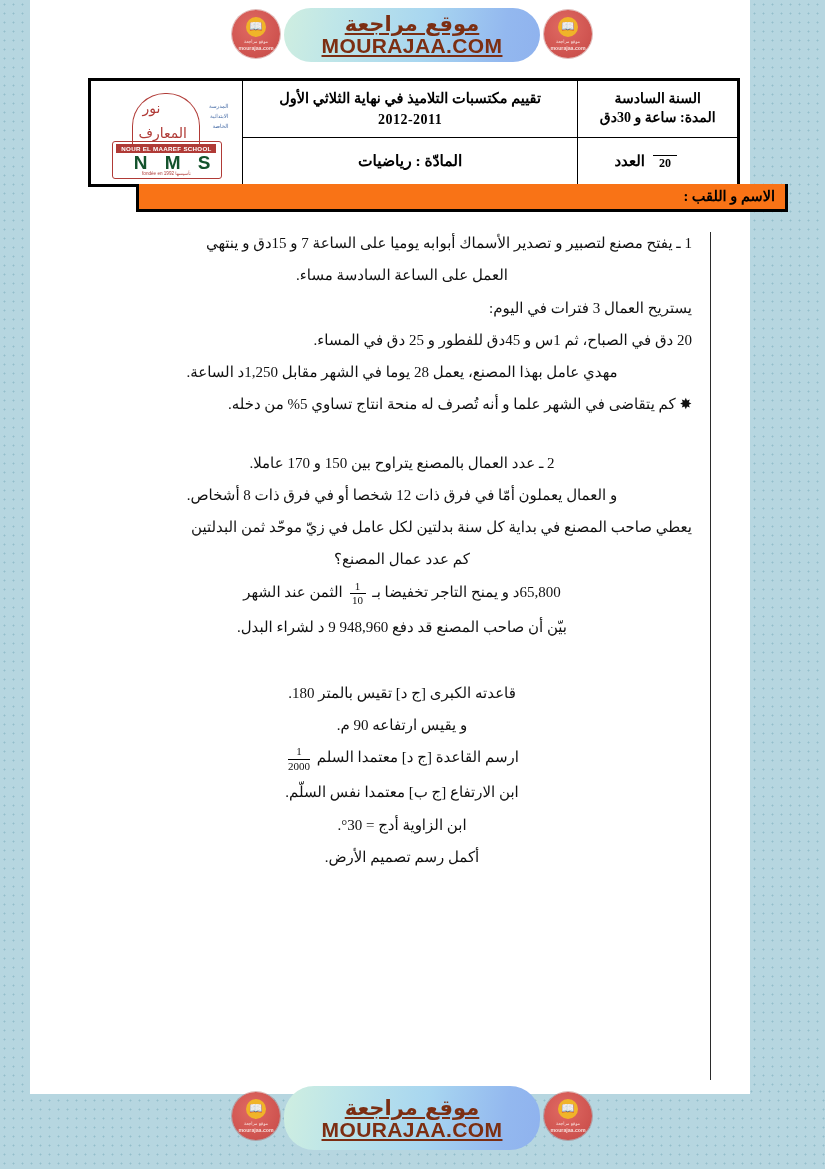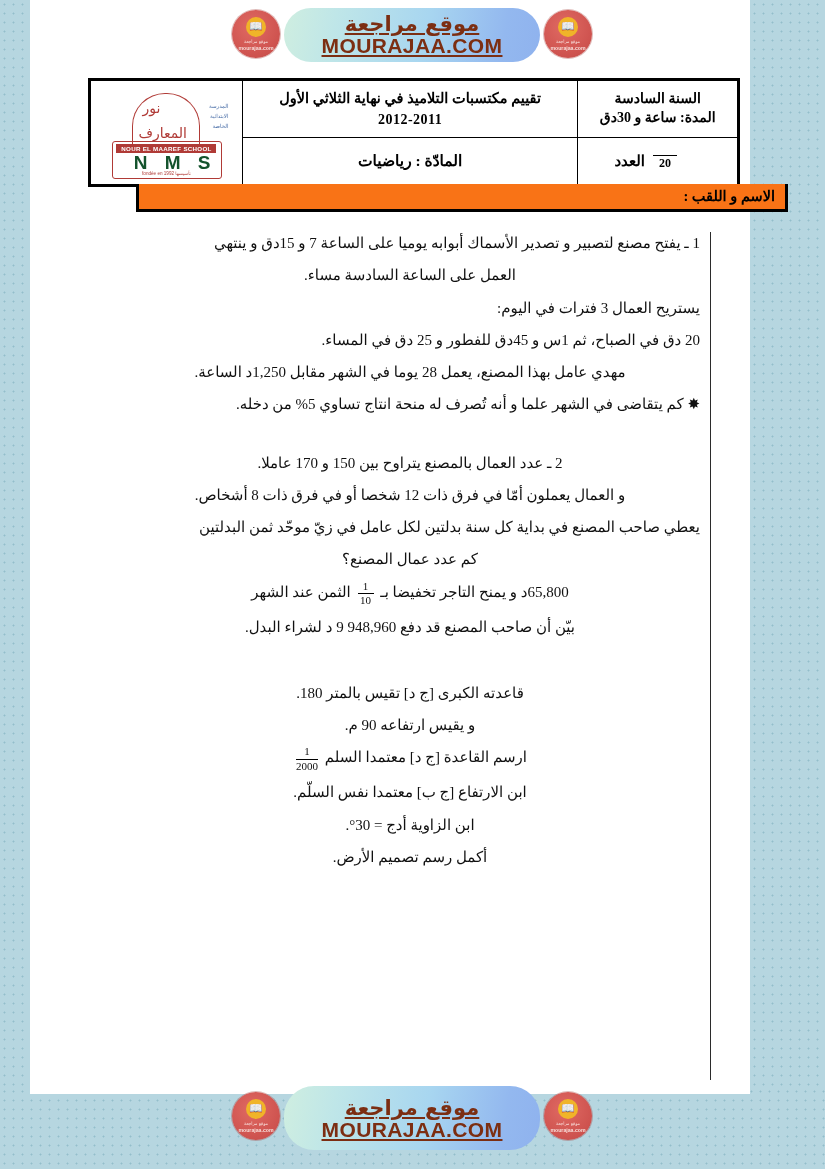--- a/index.html
+++ b/index.html
@@ -342,21 +342,21 @@
     left: 710px;
     top: 232px;
     width: 0;
     height: 848px;
     border-right: 1.4px solid #2b2b2b;
     z-index: 5;
   }
 
   .body {
     position: absolute;
-    left: 120px;
+    left: 112px;
     top: 232px;
     width: 580px;
     font-size: 15px;
     line-height: 1.55;
     color: #111;
     z-index: 10;
   }
   .exercise { margin-bottom: 6px; }
   .ln {
     display: block;

